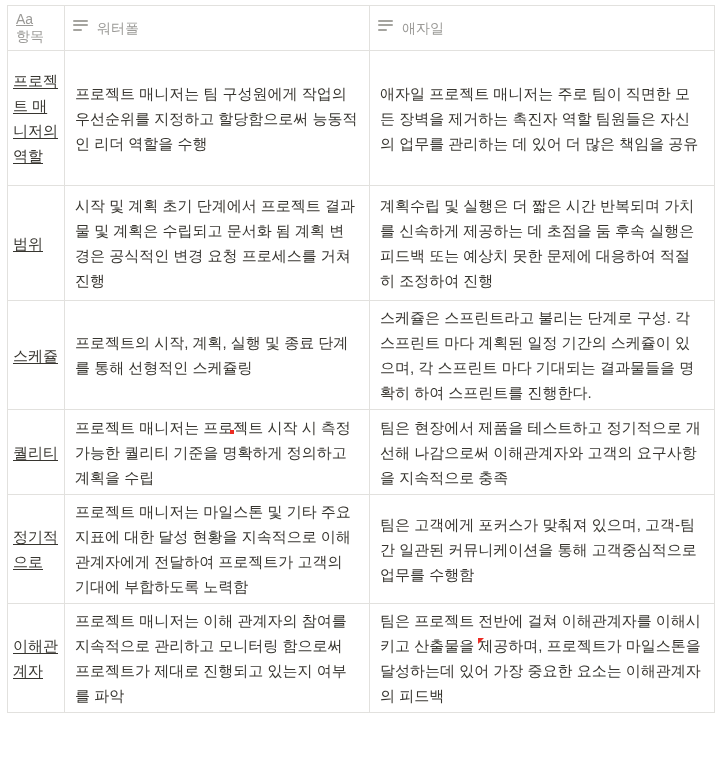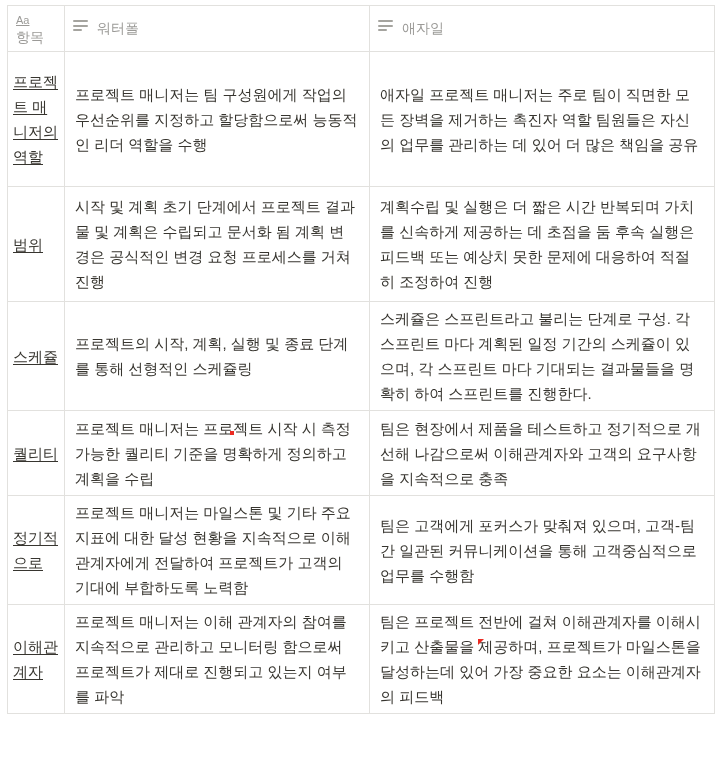--- a/index.html
+++ b/index.html
@@ -44,21 +44,21 @@
     padding: 5px 8px;
     white-space: nowrap;
   }
   th.prop-header .hdr-inline {
     display: flex;
     align-items: flex-start;
     gap: 8px;
   }
   .aa-icon {
     display: inline-block;
-    font-size: 11px;
+    font-size: 14px;
     color: #9b9a97;
     text-decoration: underline;
     text-underline-offset: 1px;
     font-weight: normal;
   }
   .text-icon {
     display: inline-block;
     width: 16px;
   }
   .text-icon i {

